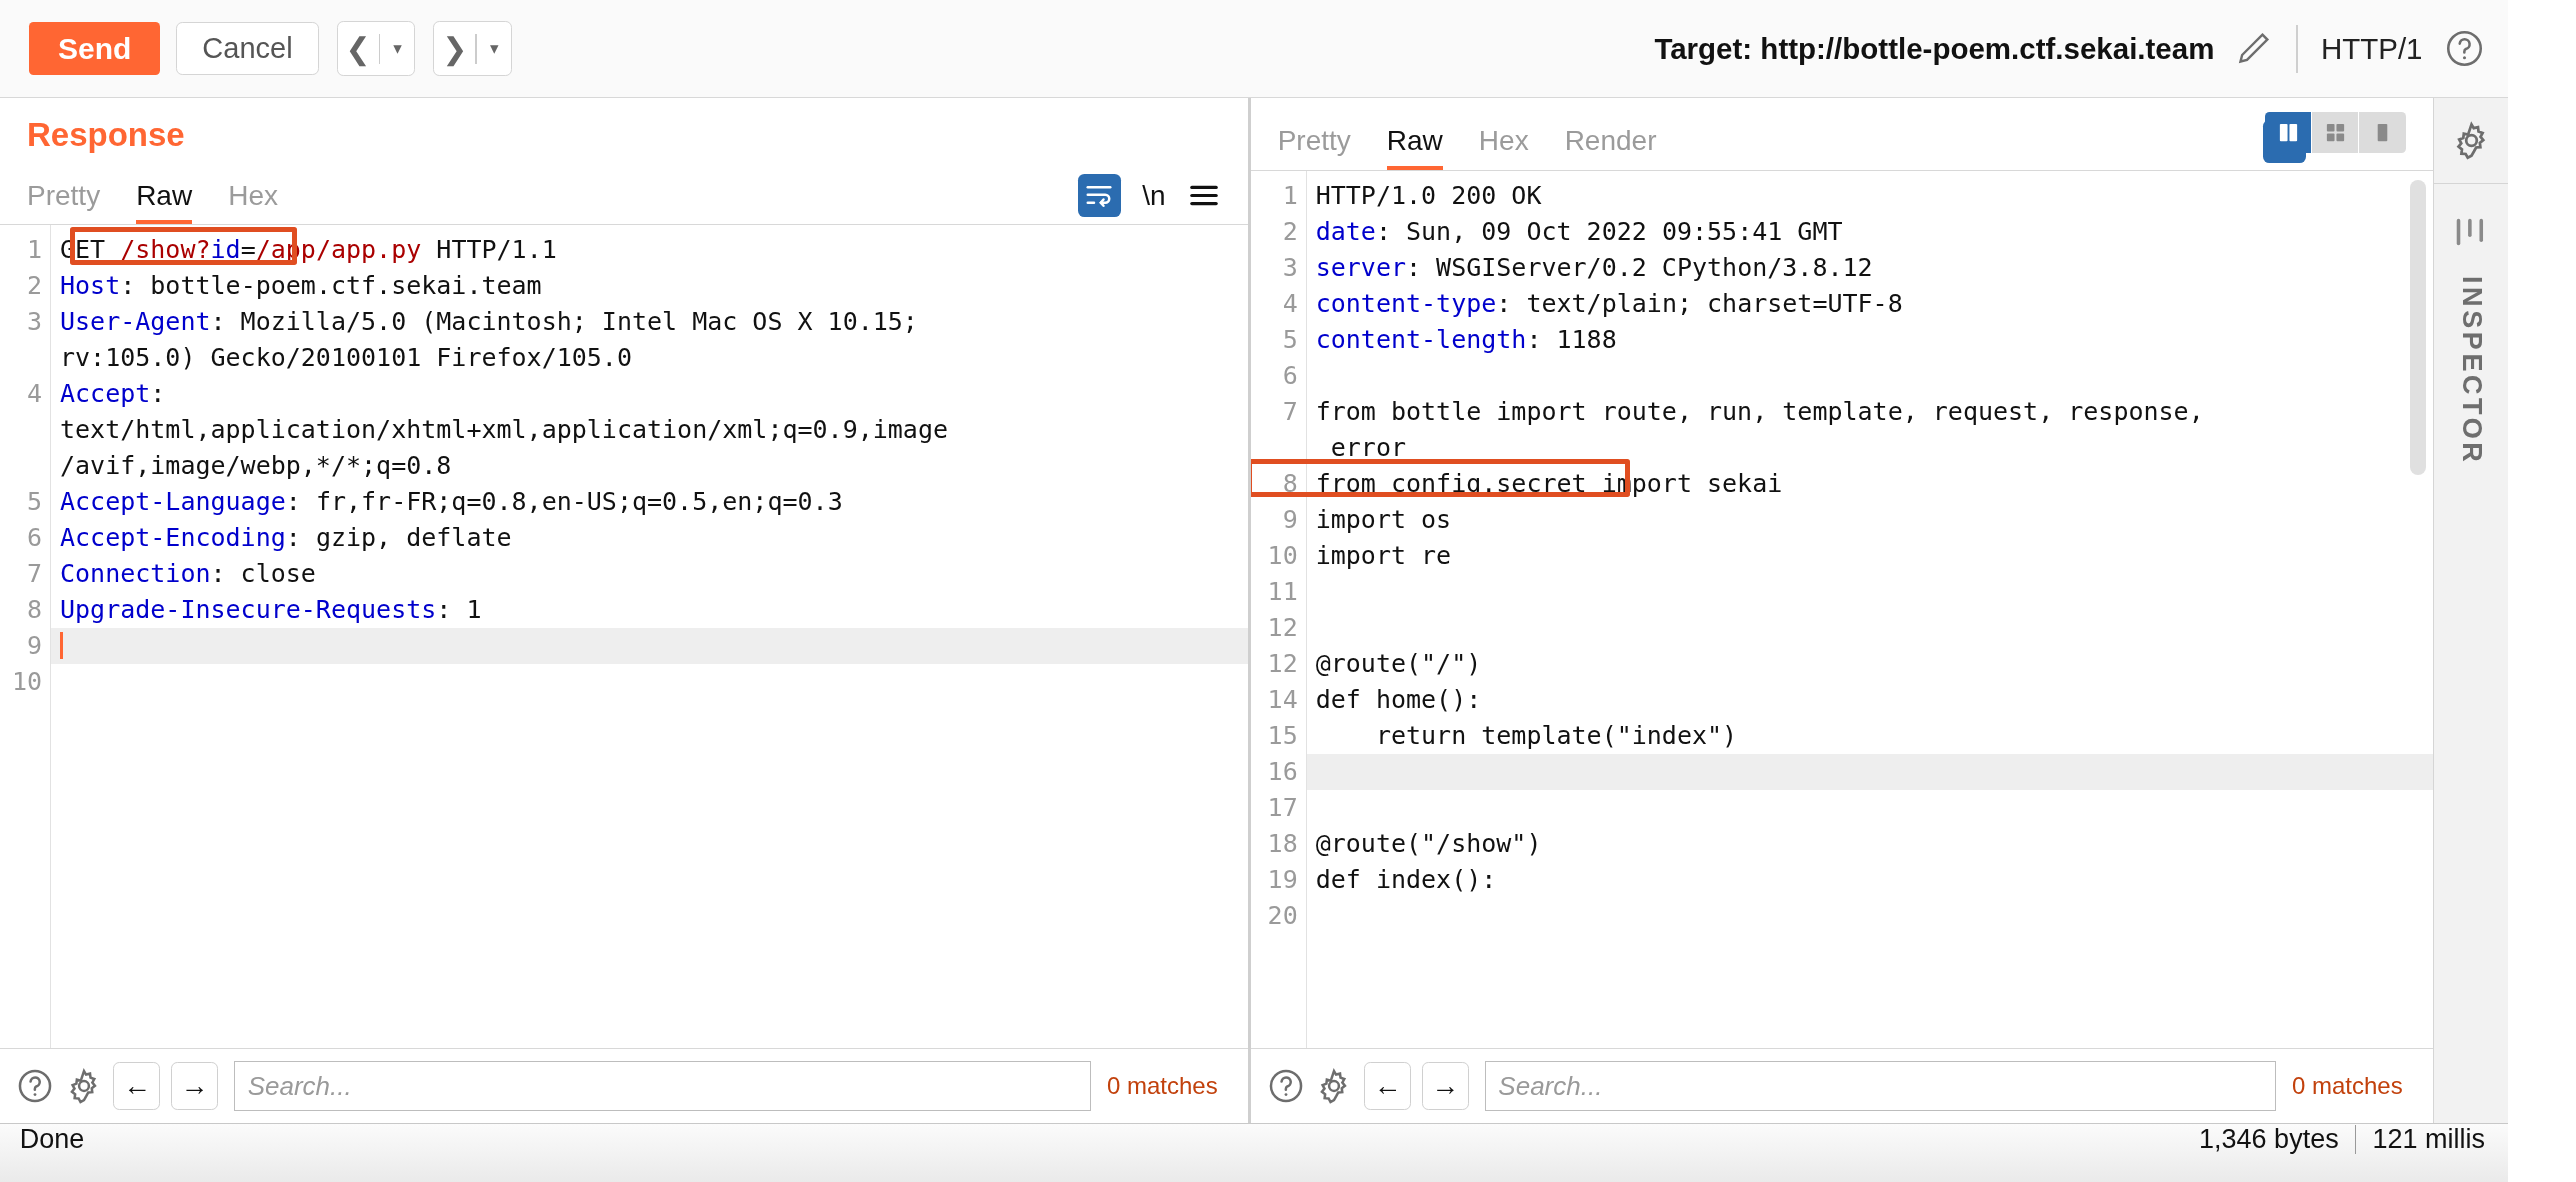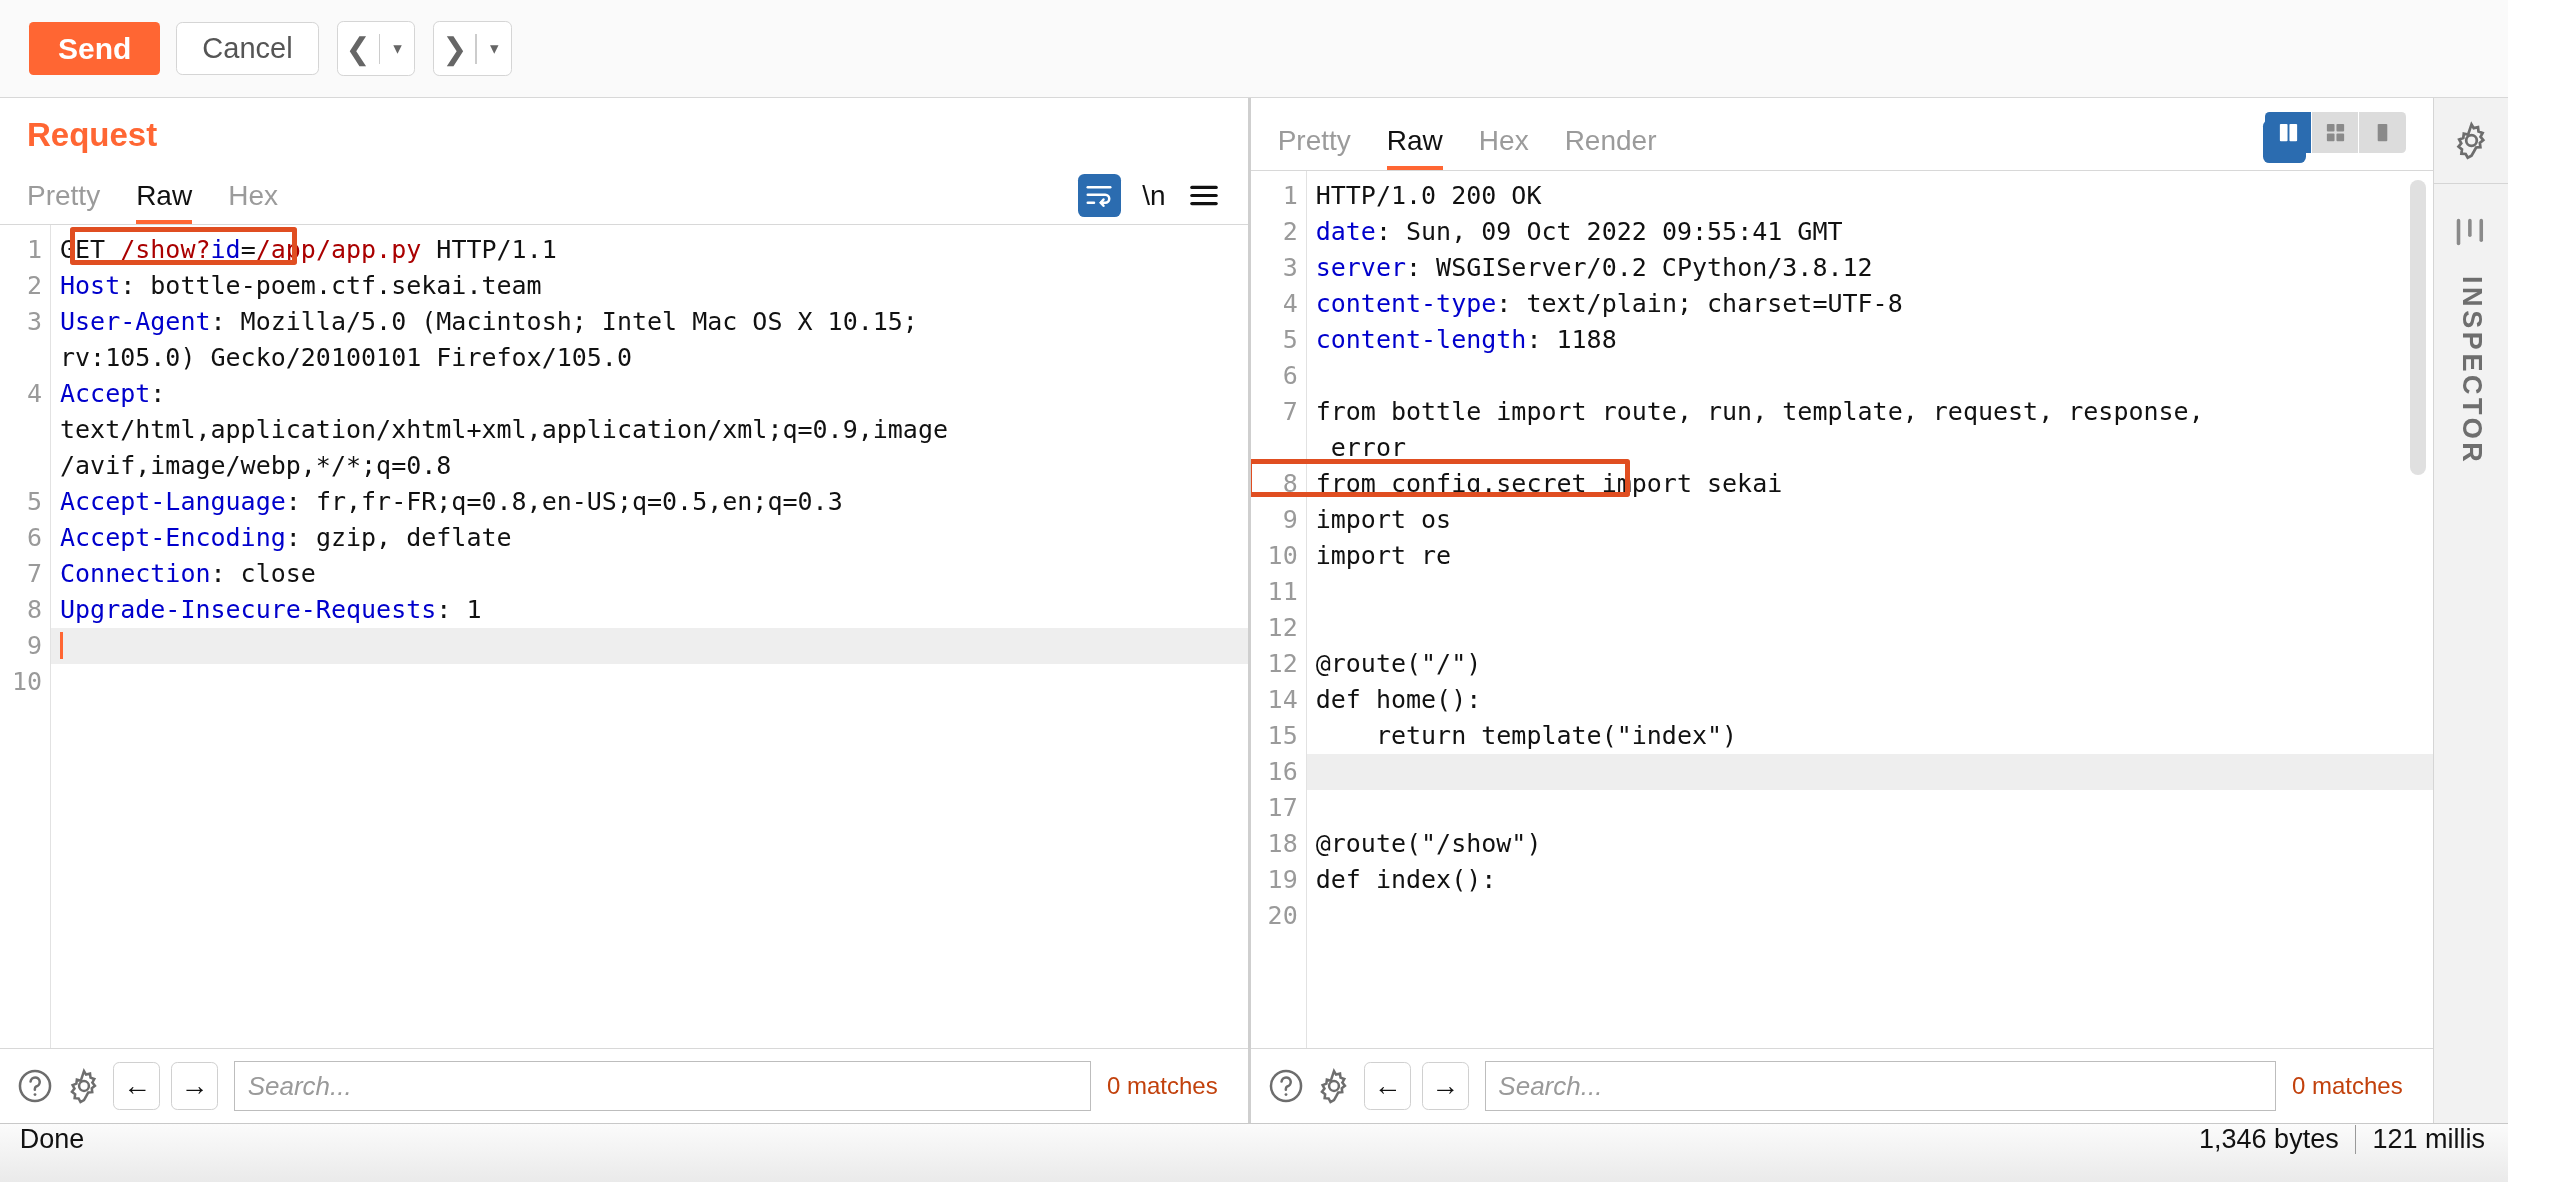--- a/index.html
+++ b/index.html
@@ -323,28 +323,45 @@
       <div class="nav-sep"></div>
       <div class="nav-caret">▾</div>
     </div>
 
     <div class="nav-group">
       <div class="nav-arrow">❯</div>
       <div class="nav-sep"></div>
       <div class="nav-caret">▾</div>
     </div>
 
+    <div class="target-area">
+      <span class="target-text">Target: http://bottle-poem.ctf.sekai.team</span>
+      <span class="pencil-btn">
+        <svg width="39" height="39" viewBox="0 0 24 24" fill="none" stroke="#6d6d6d" stroke-width="1.5">
+          <path d="M17.5 3.5l3 3L8 19l-4 1 1-4z"></path>
+        </svg>
+      </span>
+      <span class="vdiv"></span>
+      <span class="proto-text">HTTP/1</span>
+      <span class="help-circle">
+        <svg width="41" height="41" viewBox="0 0 24 24" fill="none" stroke="#6d6d6d" stroke-width="1.5">
+          <circle cx="12" cy="12" r="9.5"></circle>
+          <path d="M9.2 9.2a2.9 2.9 0 1 1 3.6 3.1c-.6.3-.9.9-.9 1.6v.4" stroke-linecap="round"></path>
+          <circle cx="12" cy="17.4" r="0.9" fill="#6d6d6d" stroke="none"></circle>
+        </svg>
+      </span>
+    </div>
   </div>
 
   <div class="body-row">
     <div class="panes">
 
       <div class="pane pane-request">
         <div class="pane-head">
-          <div class="pane-title">Request</div>
+          <div class="pane-title">Response</div>
           <div class="tabs-row">
             <div class="tab inactive">Pretty</div>
             <div class="tab active">Raw</div>
             <div class="tab inactive">Hex</div>
 
             <div class="tab-tools">
               <div class="wrap-btn">
                 <svg width="30" height="30" viewBox="0 0 24 24" fill="none" stroke="#ffffff" stroke-width="2" stroke-linecap="round">
                   <path d="M3 5h18"></path>
                   <path d="M3 11h14a3.2 3.2 0 0 1 0 6.4h-3.4"></path>

